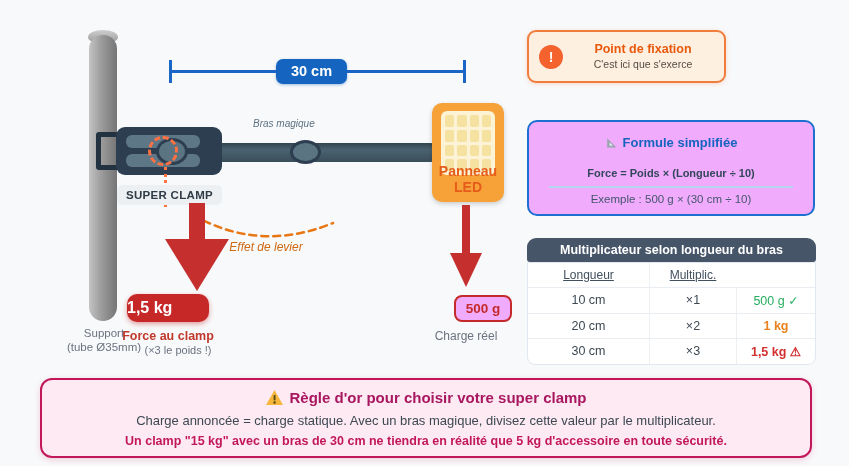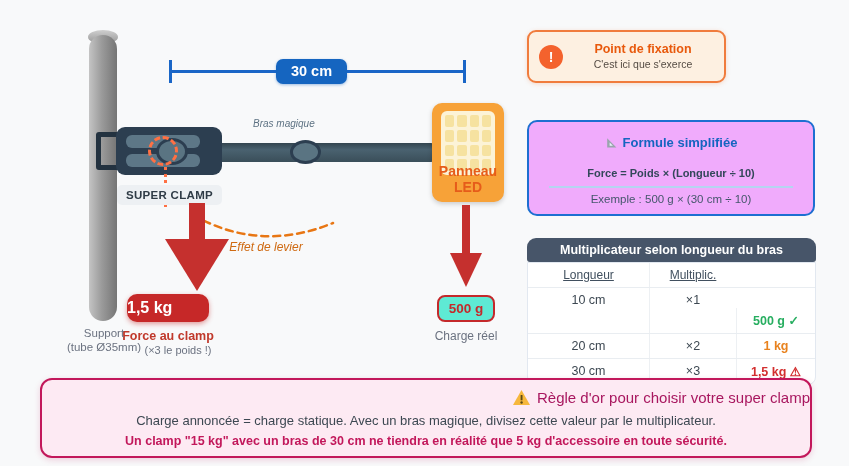--- a/index.html
+++ b/index.html
@@ -63,21 +63,21 @@
   .force-caption { left:108px; top:329px; width:120px; text-align:center;
                    color:#c0392b; font-weight:bold; font-size:12.5px; }
   .force-sub { left:118px; top:344px; width:120px; text-align:center; color:#6b7280; font-size:11px; }
   .support-caption { left:44px; top:326px; width:120px; text-align:center; color:#6b7280;
                      font-size:11.5px; line-height:14px; }
 
   .lever-svg { left:185px; top:205px; }
   .lever-label { left:221px; top:240px; width:90px; text-align:center; font-style:italic;
                  color:#cf6a12; font-size:12px; }
 
-  .weight-badge { left:437px; top:295px; width:58px; height:27px; background:#5eead4;
+  .weight-badge { left:454px; top:295px; width:58px; height:27px; background:#f0abfc;
                   border:2px solid #c4292b; border-radius:8px; color:#c4292b; font-weight:bold;
                   font-size:13.5px; text-align:center; line-height:23px; }
   .weight-caption { left:426px; top:329px; width:80px; text-align:center; color:#6b7280; font-size:12px; }
 
   
   .fixation-card { left:527px; top:30px; width:199px; height:53px; background:#fdf0e1;
                    border:2px solid #f07c3d; border-radius:9px; display:flex; align-items:center;
                    padding:0 8px 0 10px; box-shadow:0 1px 4px rgba(240,124,61,.25); }
   .fixation-icon { width:24px; height:24px; border-radius:50%; background:#f4622d; color:#fff;
                    font-weight:bold; font-size:14px; text-align:center; line-height:24px; flex:0 0 24px;
@@ -97,29 +97,29 @@
 
   .mult-table { left:527px; top:238px; width:289px; }
   .mult-header { height:24px; background:#475569; border-radius:9px 9px 3px 3px; color:#fff;
                  font-weight:bold; font-size:12.5px; text-align:center; line-height:24px; }
   .mult-body { background:#fff; border:1px solid #e2e8f0; border-radius:0 0 8px 8px; overflow:hidden; }
   .mult-row { display:grid; grid-template-columns:121px 87px 79px; }
   .mult-row > div { text-align:center; padding:5px 0; font-size:12.5px; color:#3d4852; }
   .mult-row > div + div { border-left:1px solid #edf0f3; }
   .mult-row + .mult-row { border-top:1px solid #e9edf1; }
   .mult-row.head > div { color:#41505f; font-size:12px;text-decoration:underline; }
-  .cell-ok { color:#27ae60 !important; font-weight:bold;margin-top:20px; }
+  .cell-ok { color:#27ae60 !important; font-weight:normal; }
   .cell-warn { color:#e8821e !important; font-weight:bold; }
   .cell-danger { color:#d32f2f !important; font-weight:bold; }
 
   
   .rule-banner { left:40px; top:378px; width:772px; height:80px; background:#fdeaf3;
                  border:2.5px solid #c2185b; border-radius:12px; text-align:center; padding-top:9px;
                  box-shadow:0 2px 6px rgba(194,24,91,.18); }
-  .rule-title { color:#a8175f; font-weight:normal; font-size:15px; display:flex; justify-content:flex-end;
+  .rule-title { color:#a8175f; font-weight:bold; font-size:15px; display:flex; justify-content:center;
                 align-items:center; gap:7px; }
   .rule-line1 { color:#3d4852; font-size:13px; margin-top:7px; }
   .rule-line2 { color:#c2185b; font-weight:bold; font-size:12.5px; margin-top:6px; }
 </style>
 </head>
 <body>
 
 <div class="canvas">
 
   <div class="abs pole-cap"></div>

